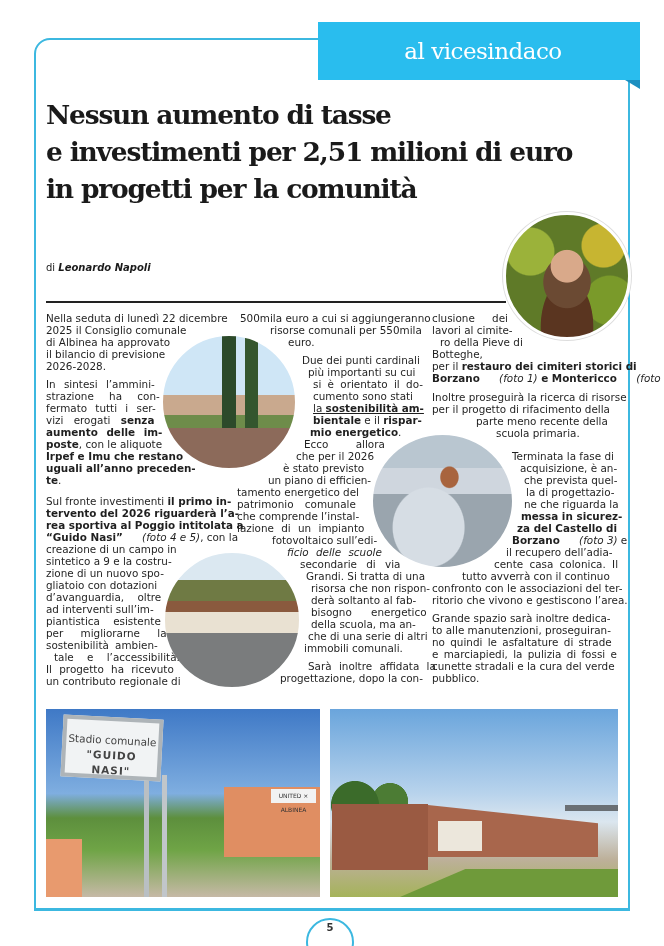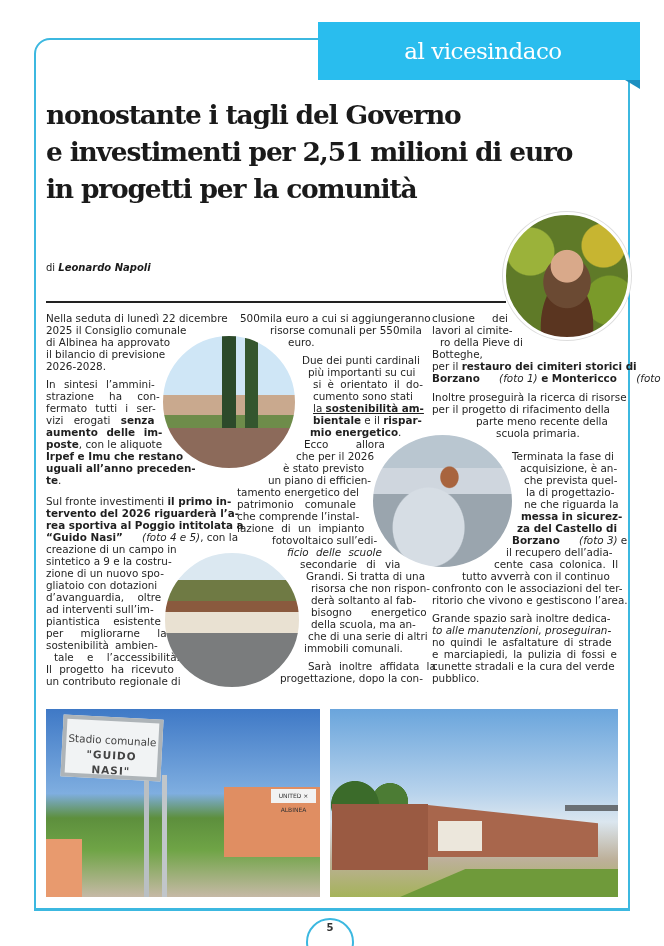--- a/index.html
+++ b/index.html
@@ -114,21 +114,21 @@
 <body>
 
 <div class="frame"></div>
 
 <div class="banner">
   <span class="b2">al vicesindaco</span>
 </div>
 <div class="banner-tail"></div>
 
 <div class="headline">
-  <div>nonostante i tagli del Governo</div>
+  <div>Nessun aumento di tasse</div>
   <div>e investimenti per 2,51 milioni di euro</div>
   <div>in progetti per la comunità</div>
 </div>
 
 <div class="portrait"></div>
 
 <div class="byline">
   <div class="by"><span>di</span> <b>Leonardo Napoli</b></div>
 </div>
 <div class="byline-rule"></div>
@@ -227,21 +227,21 @@
   <div class="line" style="left:521px;top:510px;"><b>messa in sicurez-</b></div>
   <div class="line" style="left:517px;top:522px;"><b>za del Castello di</b></div>
   <div class="line" style="left:512px;top:534px;"><b>Borzano</b><i> (foto 3)</i><span> e</span></div>
   <div class="line" style="left:506px;top:546px;">il recupero dell’adia-</div>
   <div class="line" style="left:494px;top:558px;word-spacing:3px;">cente casa colonica. Il</div>
   <div class="line" style="left:462px;top:570px;">tutto avverrà con il continuo</div>
   <div class="line" style="left:432px;top:582px;">confronto con le associazioni del ter-</div>
   <div class="line" style="left:432px;top:594px;">ritorio che vivono e gestiscono l’area.</div>
 
   <div class="line" style="left:432px;top:612px;">Grande spazio sarà inoltre dedica-</div>
-  <div class="line" style="left:432px;top:624px;font-style:italic;">to alle manutenzioni, proseguiran-</div>
+  <div class="line" style="left:432px;top:624px;">to alle manutenzioni, proseguiran-</div>
   <div class="line" style="left:432px;top:636px;word-spacing:2px;">no quindi le asfaltature di strade</div>
   <div class="line" style="left:432px;top:648px;word-spacing:2px;">e marciapiedi, la pulizia di fossi e</div>
   <div class="line" style="left:432px;top:660px;">cunette stradali e la cura del verde</div>
   <div class="line" style="left:432px;top:672px;">pubblico.</div>
 </div>
 
 <div class="photo4">
   <div class="hut"></div>
   <div class="bldg"></div>
   <div class="bldg-sign">UNITED × ALBINEA</div>

